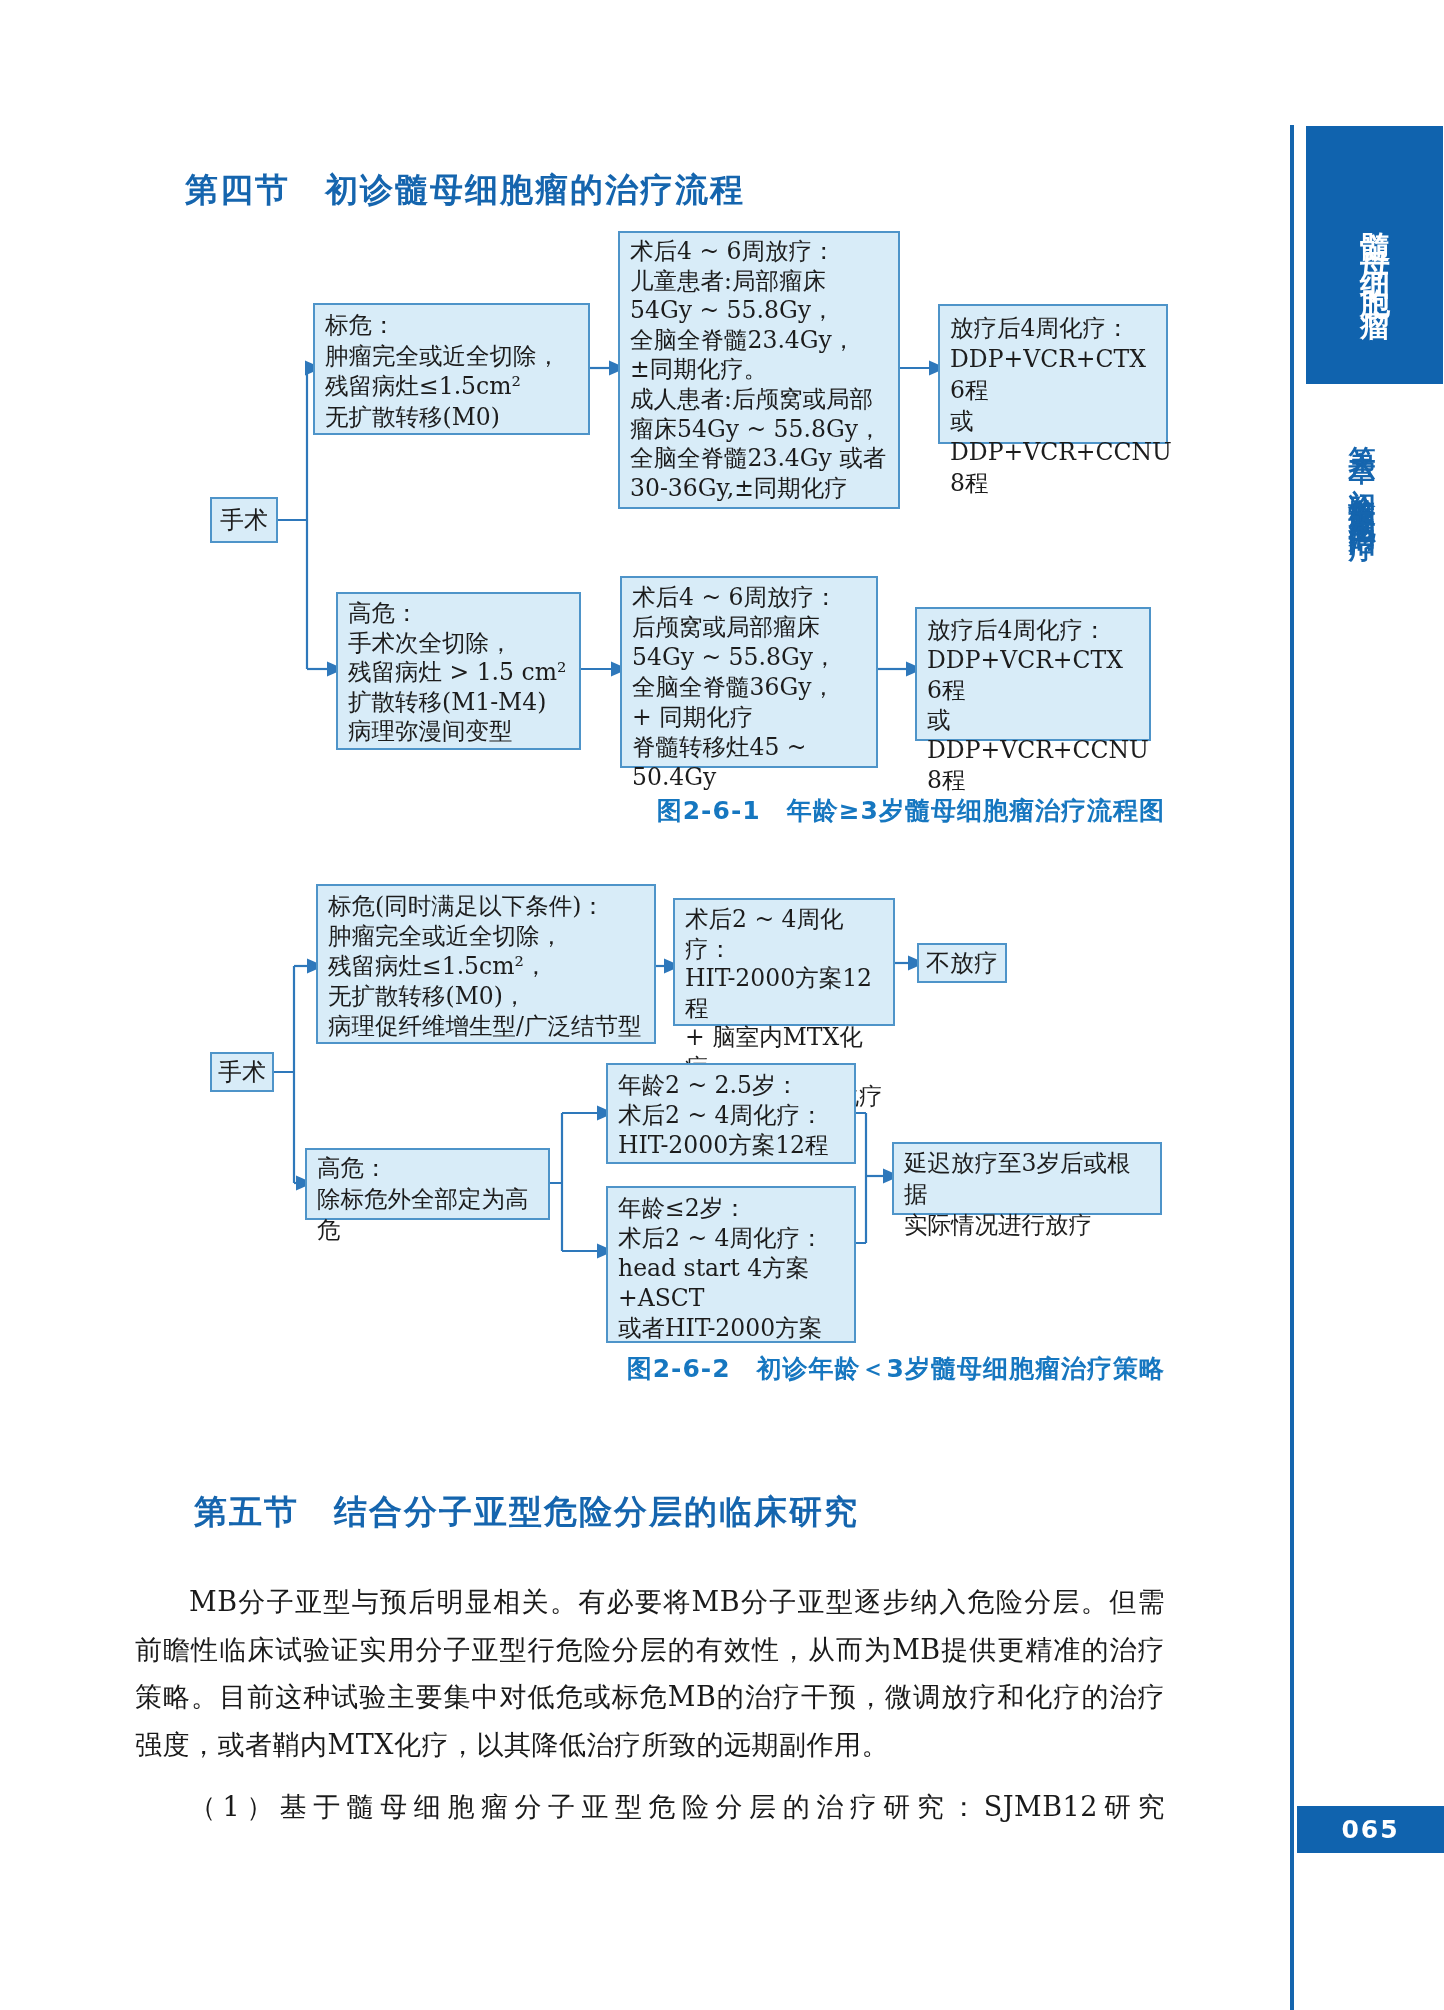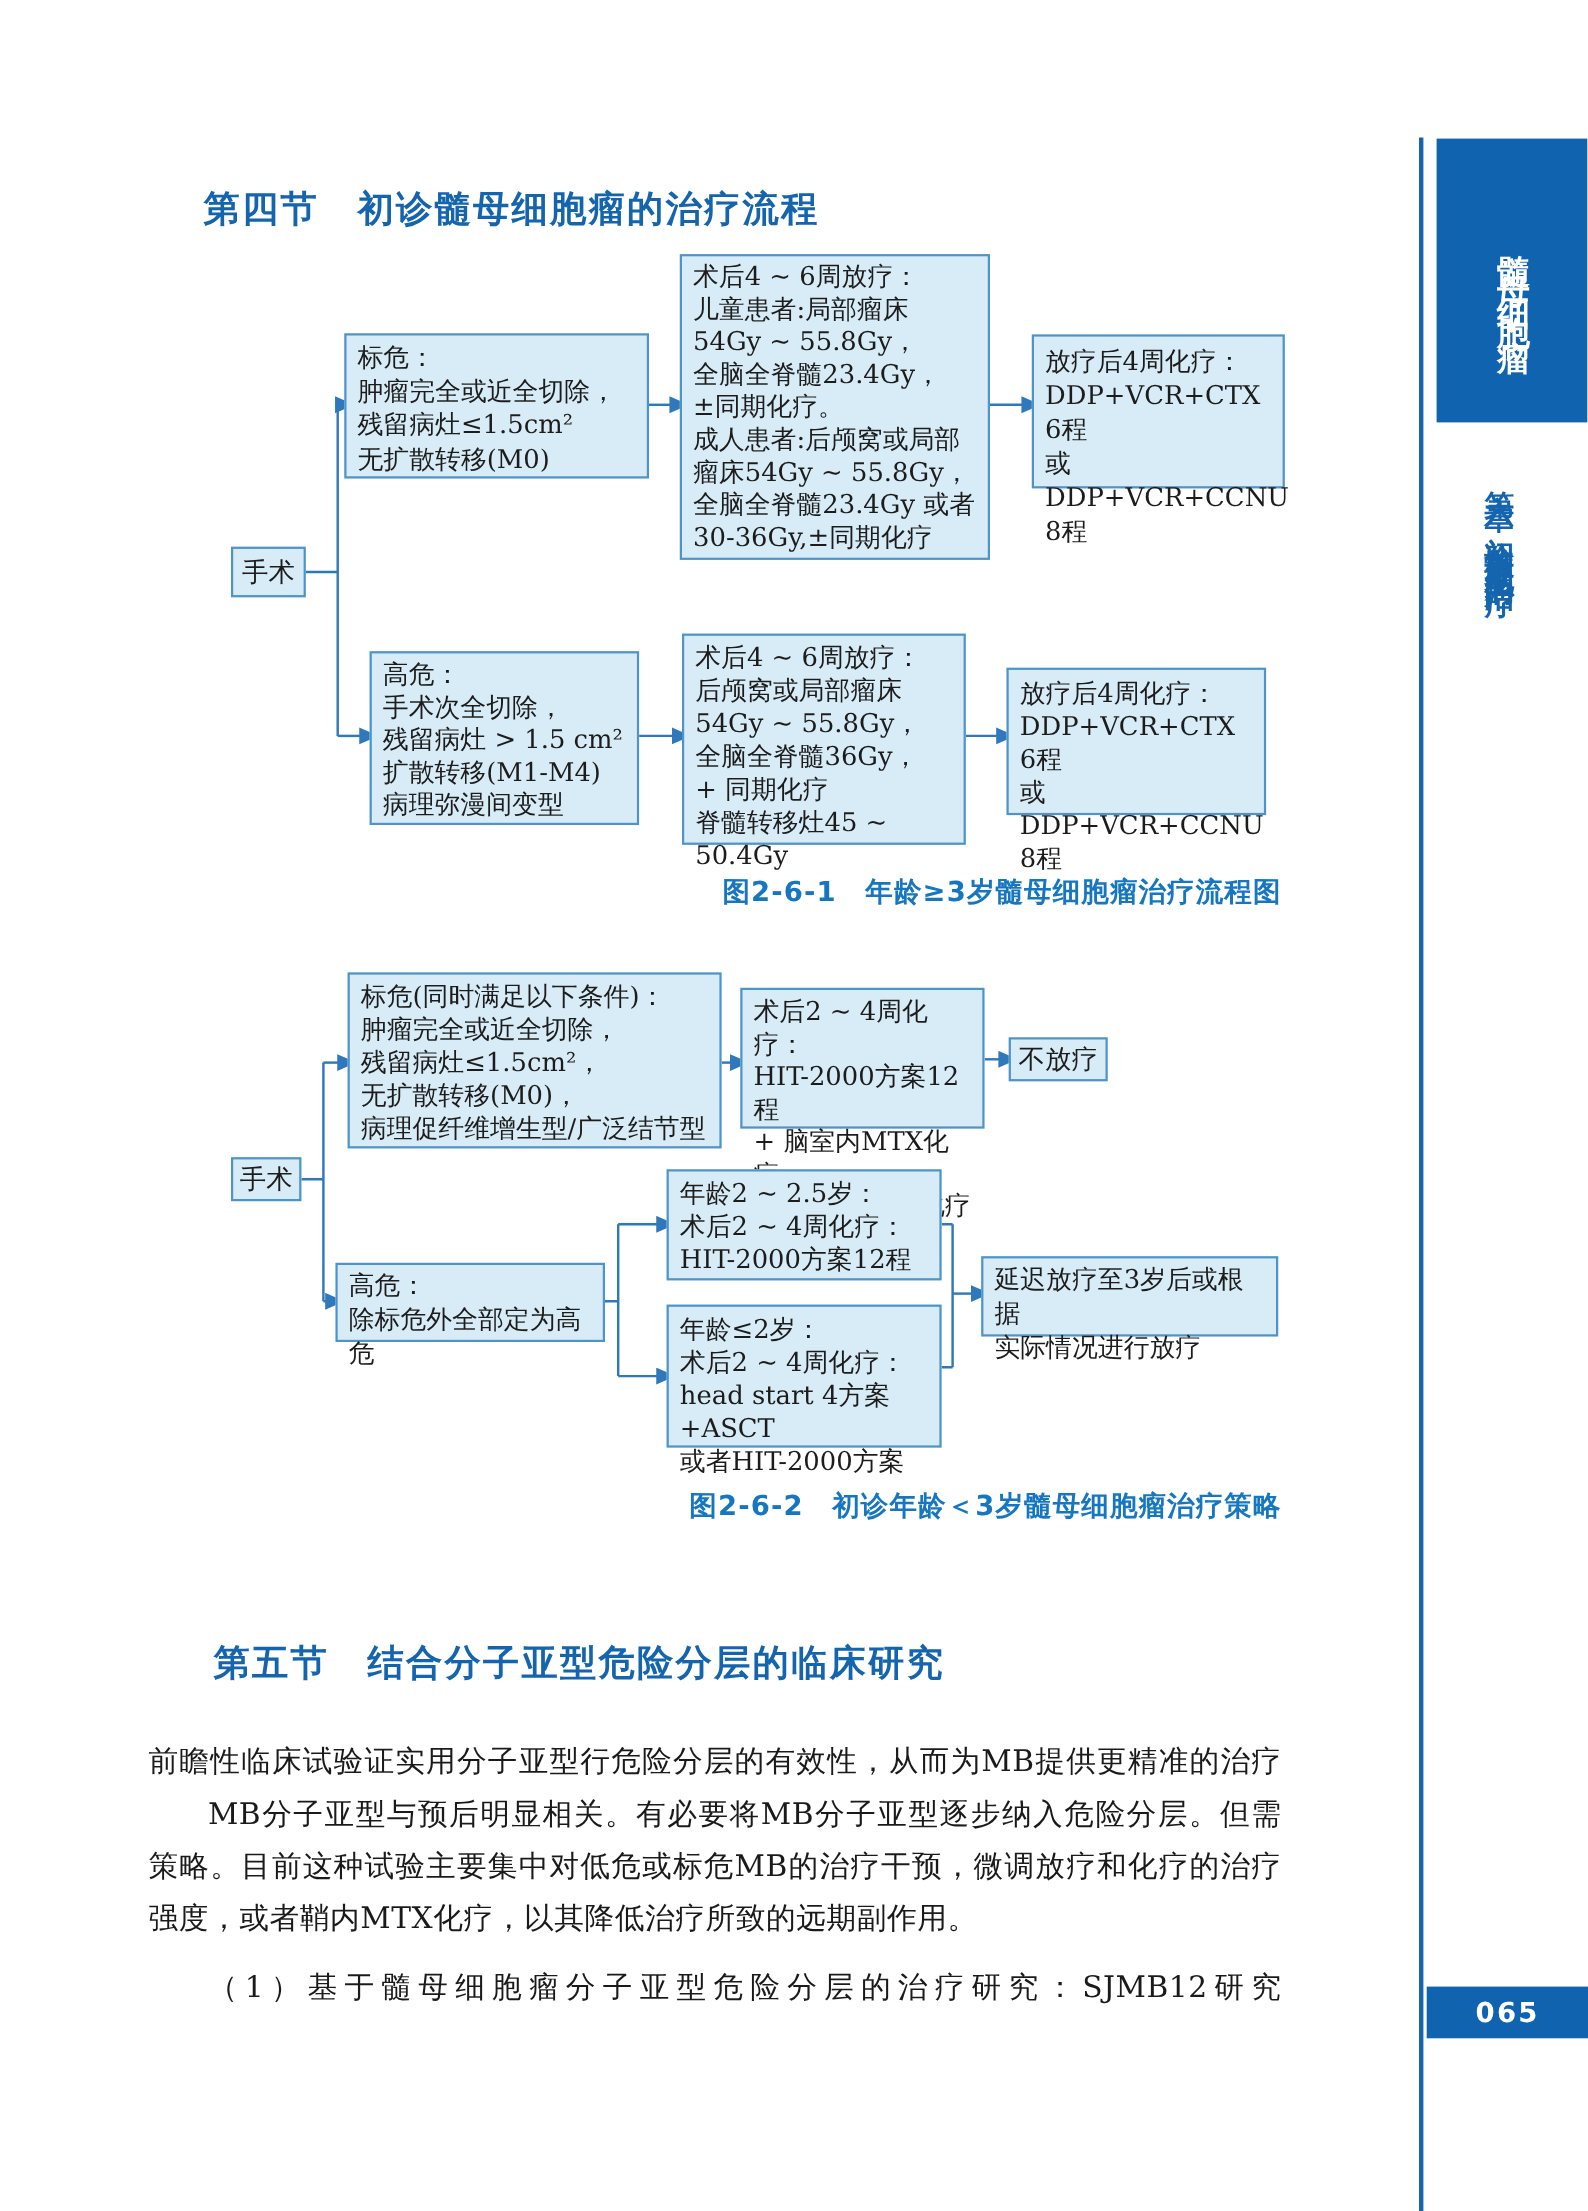--- a/index.html
+++ b/index.html
@@ -167,34 +167,34 @@
 HIT-2000方案12程
 + 脑室内MTX化疗
 或者鞘内MTX化疗</div>
   <div class="fcbox center" style="left:917px;top:943px;width:90px;height:40px;">不放疗</div>
   <div class="fcbox center" style="left:210px;top:1052px;width:64px;height:40px;">手术</div>
   <div class="fcbox" style="left:305px;top:1148px;width:245px;height:72px;line-height:31px;padding-top:3px;">高危：
 除标危外全部定为高危</div>
   <div class="fcbox" style="left:606px;top:1063px;width:250px;height:101px;line-height:30px;">年龄2 ~ 2.5岁：
 术后2 ~ 4周化疗：
 HIT-2000方案12程</div>
-  <div class="fcbox" style="left:606px;top:1186px;width:250px;height:130px;line-height:30px;">年龄≤2岁：
+  <div class="fcbox" style="left:606px;top:1186px;width:250px;height:157px;line-height:30px;">年龄≤2岁：
 术后2 ~ 4周化疗：
 head start 4方案+ASCT
 或者HIT-2000方案</div>
   <div class="fcbox" style="left:892px;top:1142px;width:270px;height:73px;line-height:31px;padding-top:4px;">延迟放疗至3岁后或根据
 实际情况进行放疗</div>
 
   <div class="caption" style="top:1352px;">图2-6-2　初诊年龄＜3岁髓母细胞瘤治疗策略</div>
 
   <div class="abs section-heading" style="left:194px;top:1490px;">第五节　结合分子亚型危险分层的临床研究</div>
 
   <div class="abs" style="left:135px;top:1578px;">
+    <div class="para-line flush indent">MB分子亚型与预后明显相关。有必要将MB分子亚型逐步纳入危险分层。但需</div>
     <div class="para-line flush">前瞻性临床试验证实用分子亚型行危险分层的有效性，从而为MB提供更精准的治疗</div>
-    <div class="para-line flush indent">MB分子亚型与预后明显相关。有必要将MB分子亚型逐步纳入危险分层。但需</div>
     <div class="para-line flush">策略。目前这种试验主要集中对低危或标危MB的治疗干预，微调放疗和化疗的治疗</div>
     <div class="para-line">强度，或者鞘内MTX化疗，以其降低治疗所致的远期副作用。</div>
   </div>
 
   <div class="abs" style="left:135px;top:1783px;">
     <div class="para-line flush indent">（1）基于髓母细胞瘤分子亚型危险分层的治疗研究：SJMB12研究</div>
   </div>
 
   <div class="sidebar-rule"></div>
   <div class="sidebar-tab">

